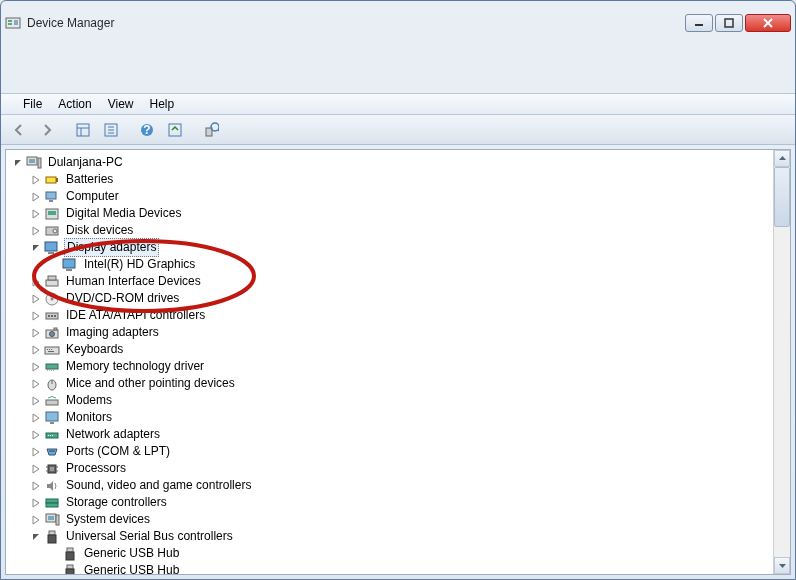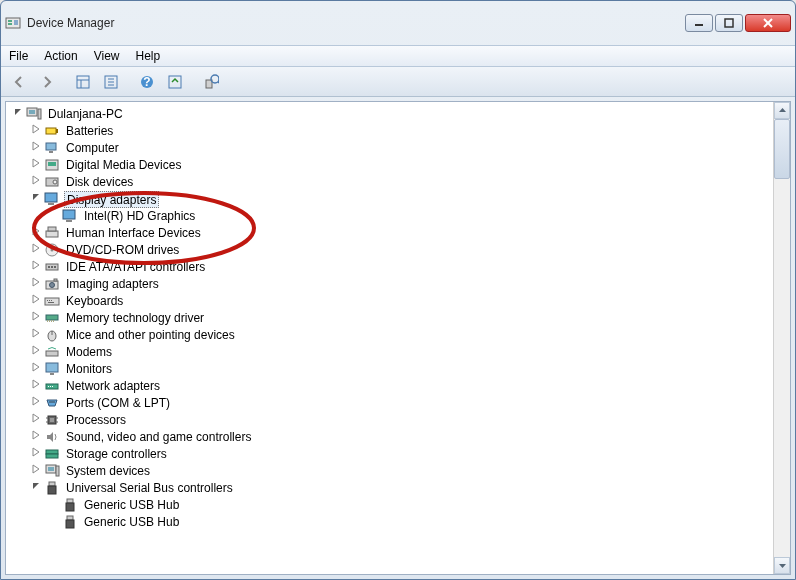--- a/index.html
+++ b/index.html
@@ -5,30 +5,30 @@
   * { box-sizing: border-box; margin: 0; padding: 0; font-family: "Segoe UI", Tahoma, sans-serif; font-size: 12px; }
   body { background: #e8e8e8; width: 796px; height: 580px; overflow: hidden; }
   .window { width: 796px; height: 580px; border: 1px solid #5a7aa0; background: linear-gradient(#e9eff5,#dfe7f0); border-radius: 6px 6px 0 0; display: flex; flex-direction: column; }
   .titlebar { height: 44px; display: flex; align-items: center; padding: 0 4px; }
   .titlebar .icon { width: 16px; height: 16px; margin-right: 6px; display:flex;align-items:center;justify-content:center;}
   .title { flex: 1; color: #2a2a2a; }
   .winbtns { display: flex; gap: 2px; }
   .winbtn { width: 28px; height: 18px; border: 1px solid #7a8aa0; border-radius: 3px; background: linear-gradient(#f2f6fb,#d4e0ee); display:flex;align-items:center;justify-content:center; font-size:10px;}
   .winbtn.close { width: 46px; background: linear-gradient(#f28a8a,#d83a2a); border-color:#a02020; color:#fff; font-weight:bold;}
   .winbtn.close svg { stroke:#fff;}
-  .menubar { height: 22px; background: linear-gradient(#f8fafd,#e5ecf5); border-top:1px solid #b8c8da; border-bottom:1px solid #b8c8da; display:flex; align-items:center; padding:0 0;}
+  .menubar { height: 22px; background: linear-gradient(#f8fafd,#e5ecf5); border-top:1px solid #b8c8da; border-bottom:1px solid #b8c8da; display:flex; align-items:center; padding:0 14px;margin-top:48px;}
   .menuitem { padding: 2px 8px; cursor: default; }
   .toolbar { height: 30px; background: linear-gradient(#f1f5fa,#dbe4ee); border-bottom:1px solid #b0c0d0; display:flex; align-items:center; padding:0 6px; gap:4px;}
   .tbtn { width:24px; height:24px; border:1px solid transparent; display:flex;align-items:center;justify-content:center; border-radius:2px;}
   .tbtn.sep { width:4px; border:none; }
   .tbtn svg { display:block;}
   .client { flex:1; margin:4px; border:1px solid #a0b0c4; background:#fff; position:relative; overflow:hidden;}
   .tree-wrap { position:absolute; inset:0; overflow:hidden;}
   .tree { padding:4px 0 4px 0; }
-  .node { display:flex; height:17px; line-height:17px; white-space:nowrap;}
+  .node { display:flex; align-items:center; height:17px; line-height:17px; white-space:nowrap;}
   .expander { width:12px; height:12px; margin-right:2px; display:flex;align-items:center;justify-content:center; flex-shrink:0;}
   .node-icon { width:16px; height:16px; margin-right:4px; display:flex;align-items:center;justify-content:center; flex-shrink:0;}
   .node-label { padding: 0 2px; }
   .node.selected .node-label { border:1px dotted #7a7a7a; background:#e5f0fa; }
   .scrollbar { position:absolute; right:0; top:0; bottom:0; width:17px; background:#f0f0f0; border-left:1px solid #d0d0d0;}
   .scroll-up,.scroll-down{height:17px;display:flex;align-items:center;justify-content:center;background:linear-gradient(#f4f7fb,#d8e1ec);border:1px solid #bcc9d8;margin:0;}
   .scroll-down{position:absolute;bottom:0;left:0;right:0;}
   .scroll-thumb{position:absolute;top:17px;left:0;right:0;height:60px;background:linear-gradient(#e8eef6,#cad7e6);border:1px solid #aebccf;border-radius:2px;}
   .annot { position:absolute; pointer-events:none; }
   svg.ic { width:16px;height:16px;}

